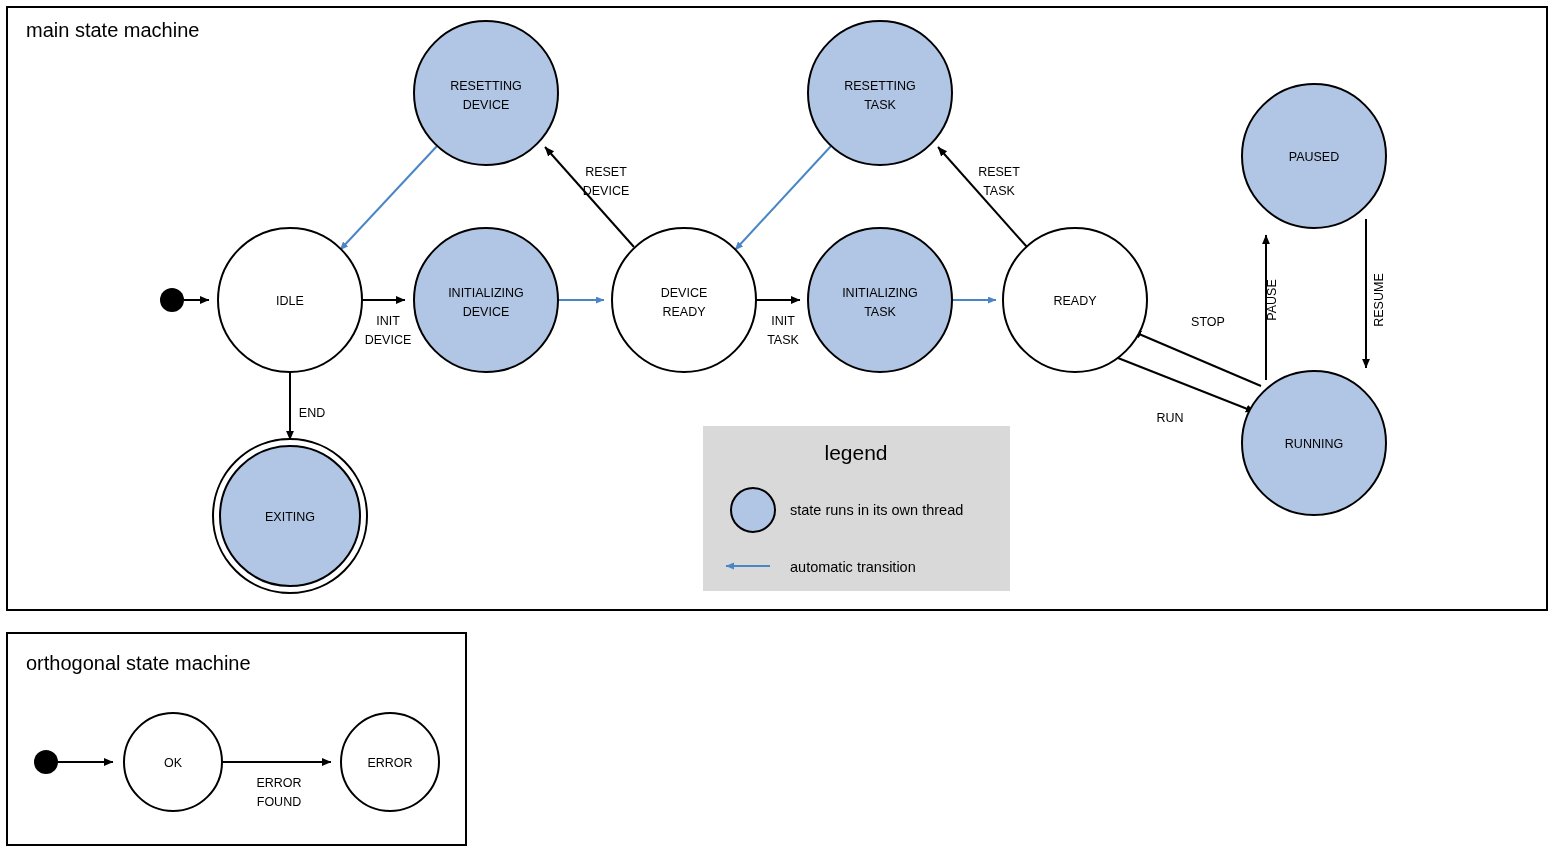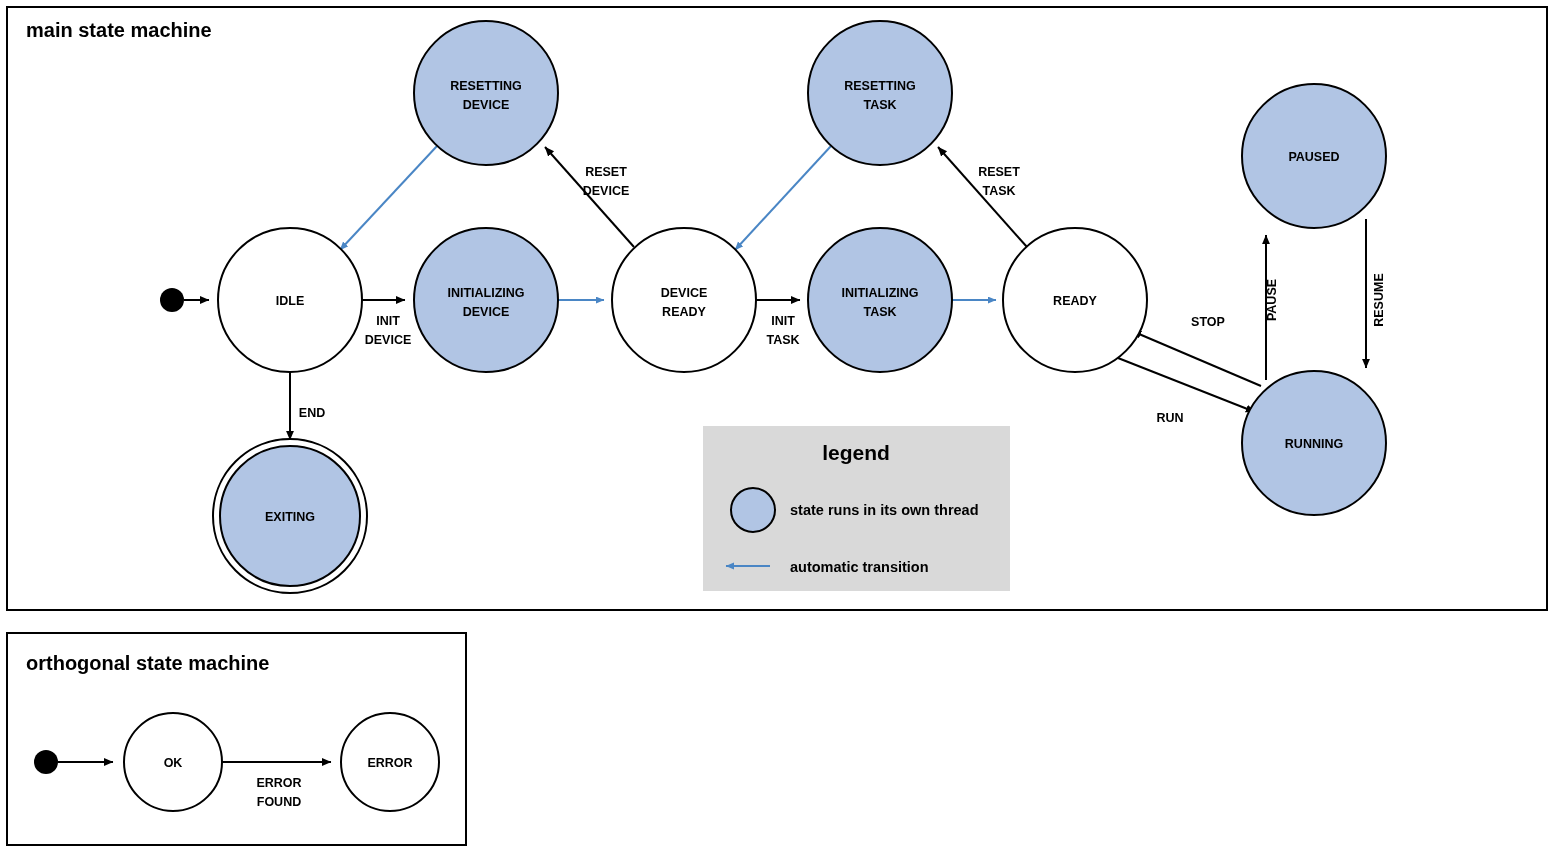--- a/index.html
+++ b/index.html
@@ -1,18 +1,18 @@
 <!DOCTYPE html>
 <html><head>
 <meta charset="utf-8">
 <style>
   html,body{margin:0;padding:0;background:#ffffff;}
   body{width:1555px;height:852px;overflow:hidden;
        font-family:"Liberation Sans","DejaVu Sans",sans-serif;}
-  #root{position:relative;width:1555px;height:852px;font-weight:bold;}
+  #root{position:relative;width:1555px;height:852px;}
   svg{position:absolute;left:0;top:0;}
   .frame-title{font-size:20px;fill:#000;}
   .state-label{font-size:12.5px;fill:#000;text-anchor:middle;}
   .edge-label{font-size:12.5px;fill:#000;text-anchor:middle;}
   .legend-title{font-size:21px;fill:#000;text-anchor:middle;}
   .legend-text{font-size:14.5px;fill:#000;}
 </style>
 </head>
 <body>
 

